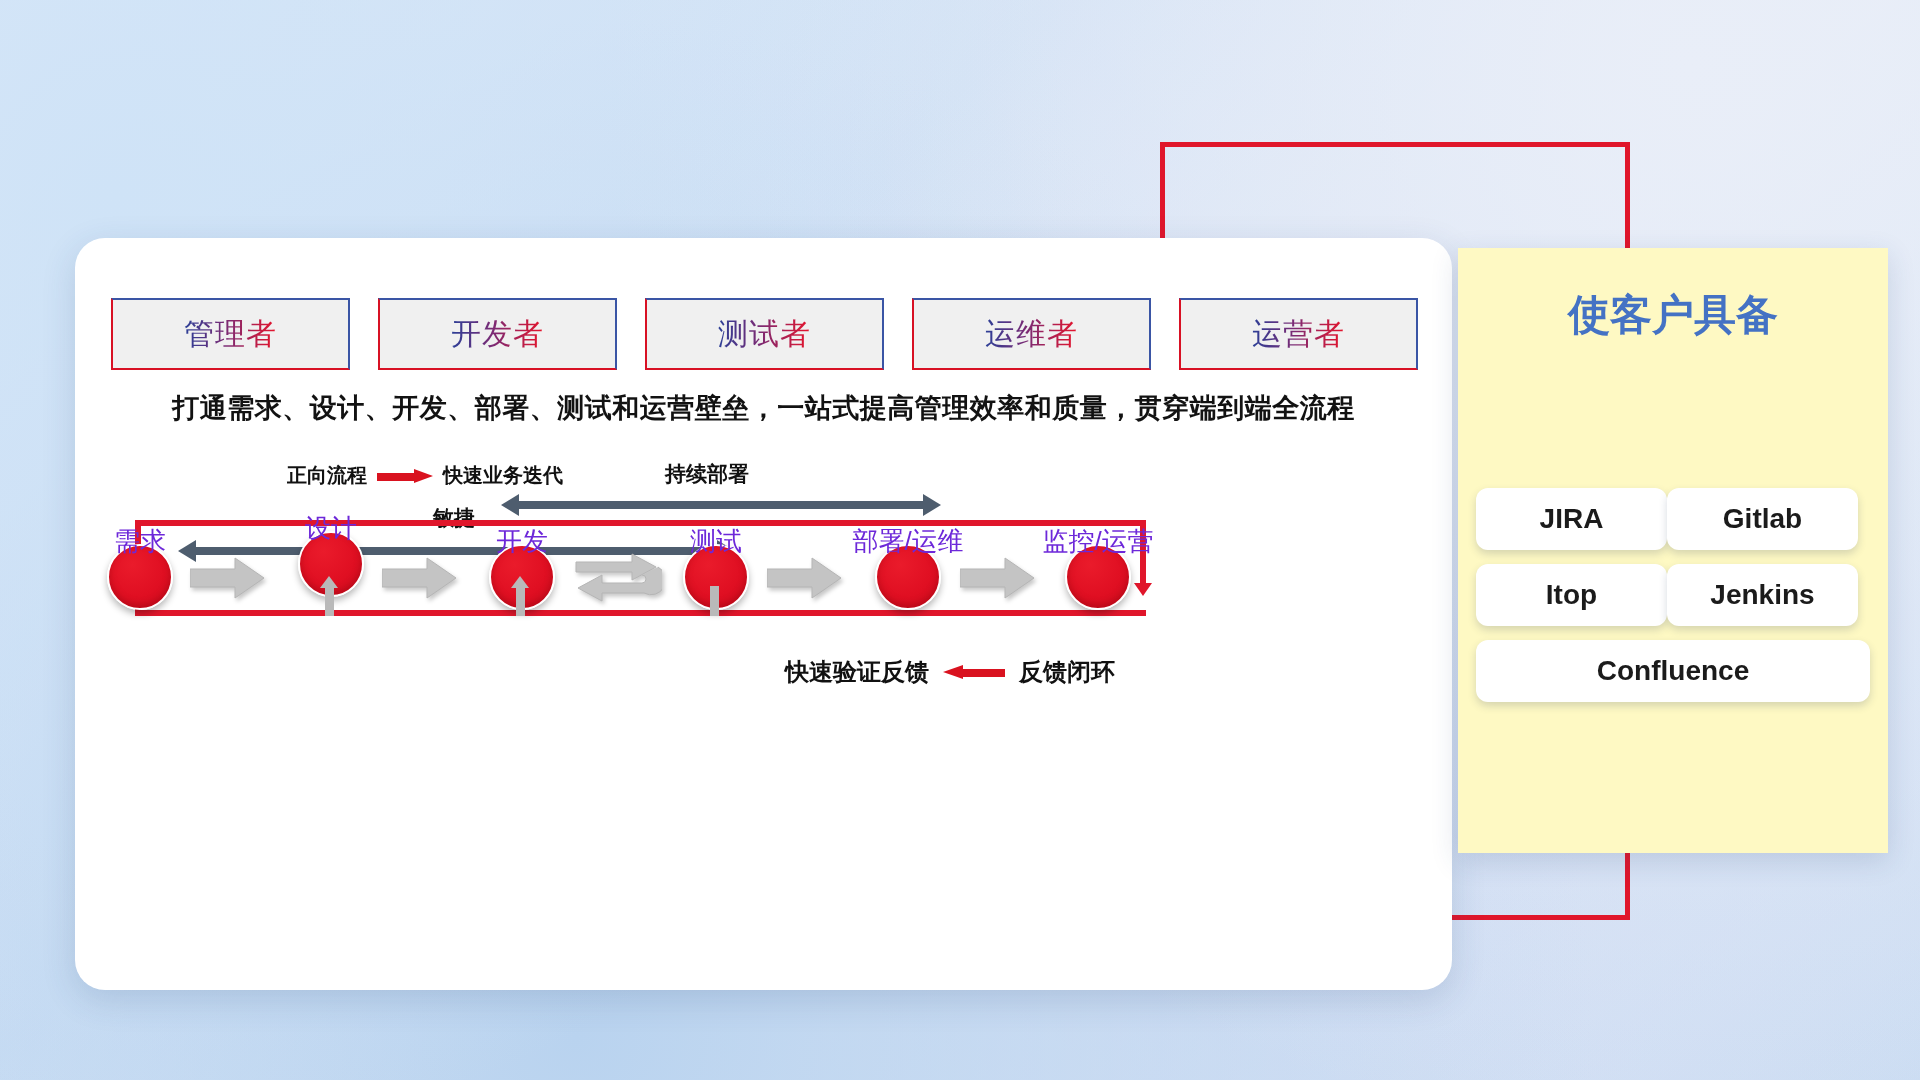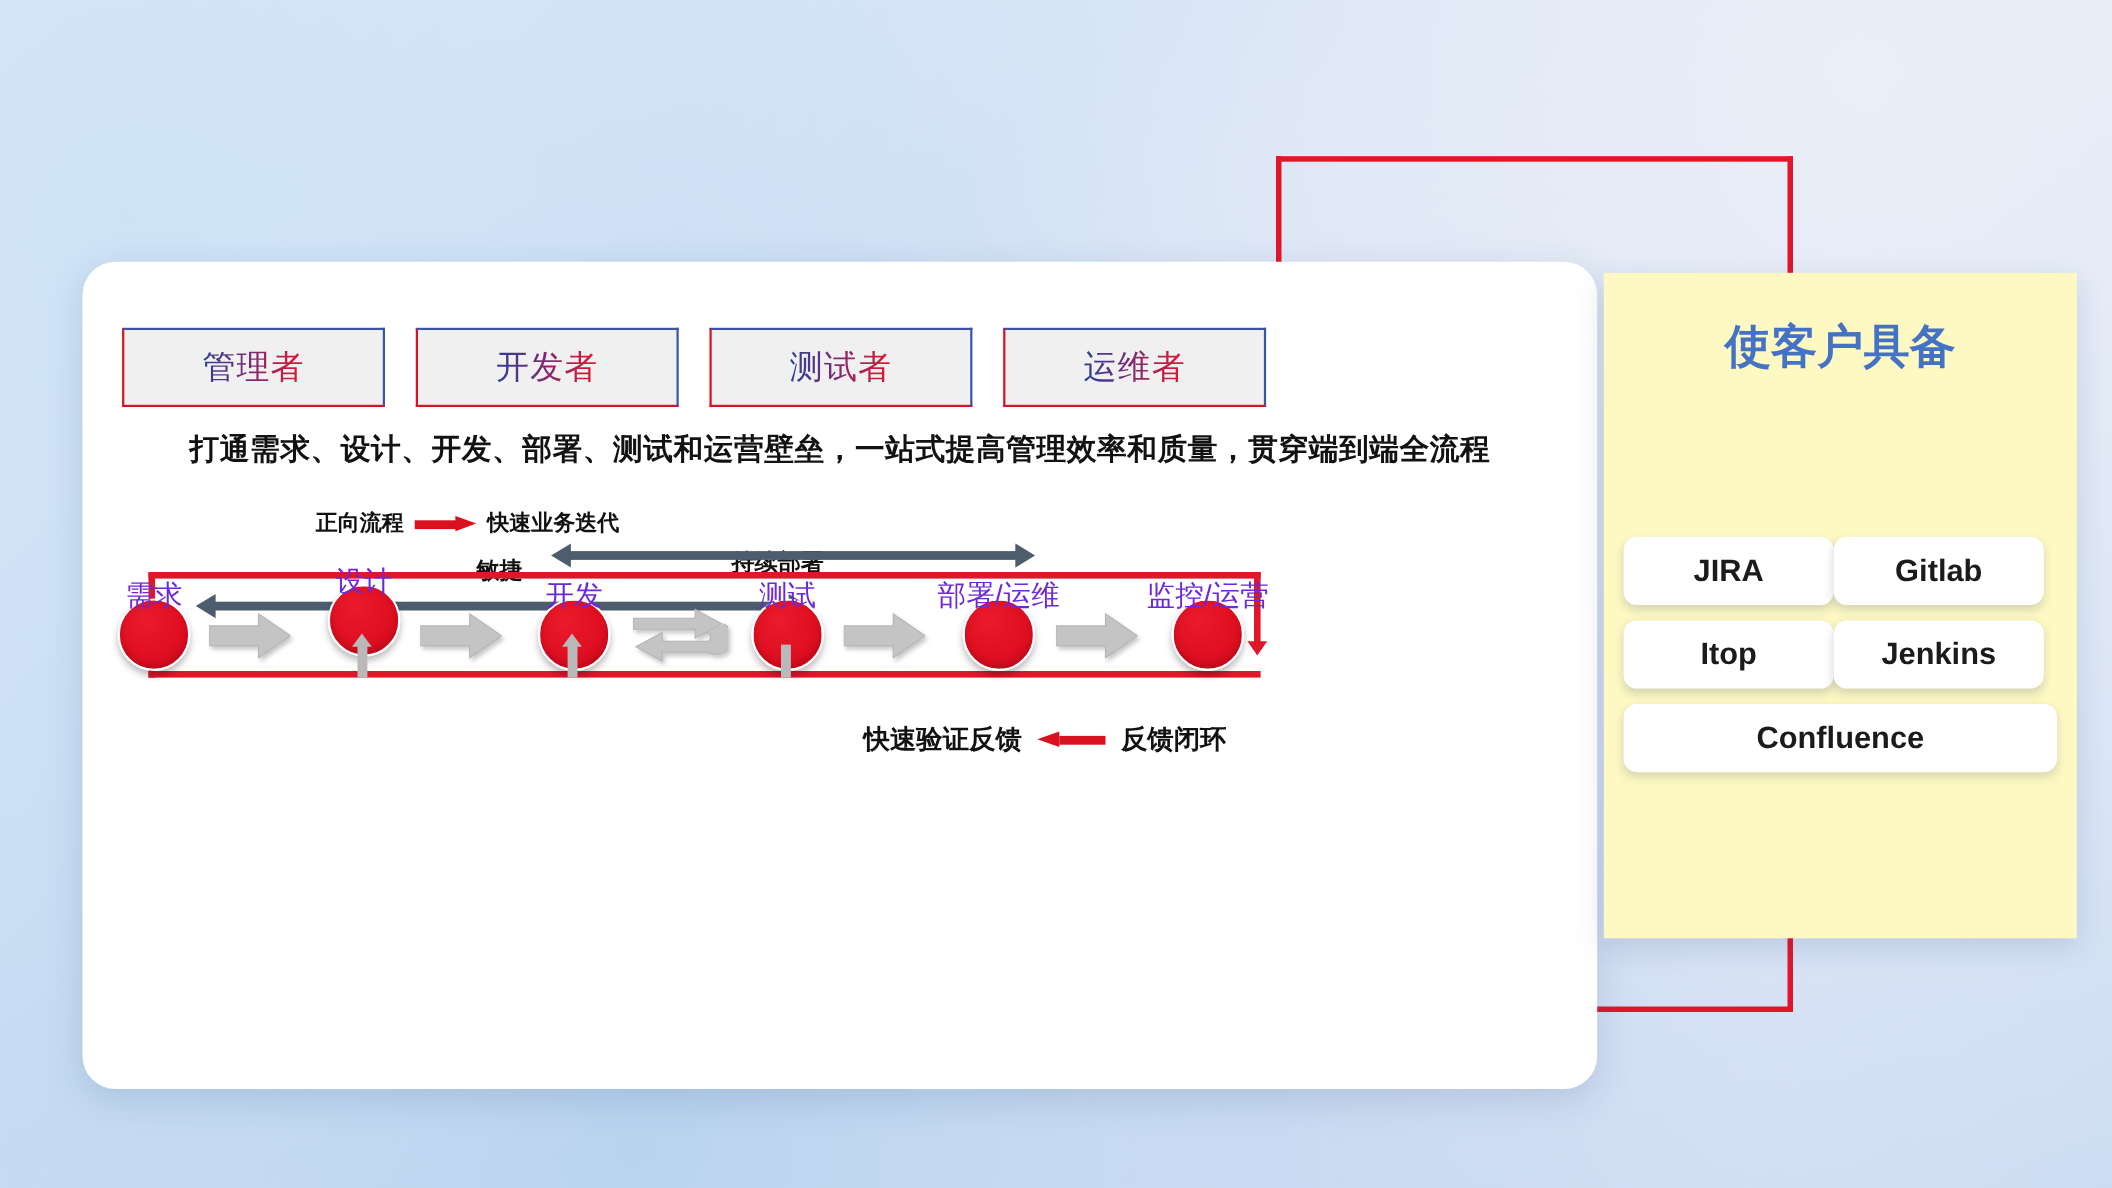--- a/index.html
+++ b/index.html
@@ -138,34 +138,37 @@
       </div>
       <div class="role-box">
         <span class="role-label">开发者</span>
       </div>
       <div class="role-box">
         <span class="role-label">测试者</span>
       </div>
       <div class="role-box">
         <span class="role-label">运维者</span>
       </div>
+      <div class="role-box">
+        <span class="role-label">运营者</span>
+      </div>
     </div>
 
     <div class="desc">打通需求、设计、开发、部署、测试和运营壁垒，一站式提高管理效率和质量，贯穿端到端全流程</div>
 
     <div class="legend-fwd">
       <span class="txt">正向流程</span>
       <span class="arrow-red-r">
         <span class="shaft"></span>
           <span class="head"></span>
       </span>
       <span class="txt">快速业务迭代</span>
     </div>
 
-    <div class="dbl-cap" style="left:590px;top:222px;margin-top:37px;">持续部署</div>
+    <div class="dbl-cap" style="left:590px;top:222px;">持续部署</div>
     <div class="dbl" style="left:426px;top:256px;width:440px;">
       <span class="hl"></span>
         <span class="bar"></span>
         <span class="hr"></span>
     </div>
 
     <div class="dbl-cap" style="left:358px;top:266px;">敏捷</div>
     <div class="dbl" style="left:103px;top:302px;width:557px;">
       <span class="hl"></span>
         <span class="bar"></span>

